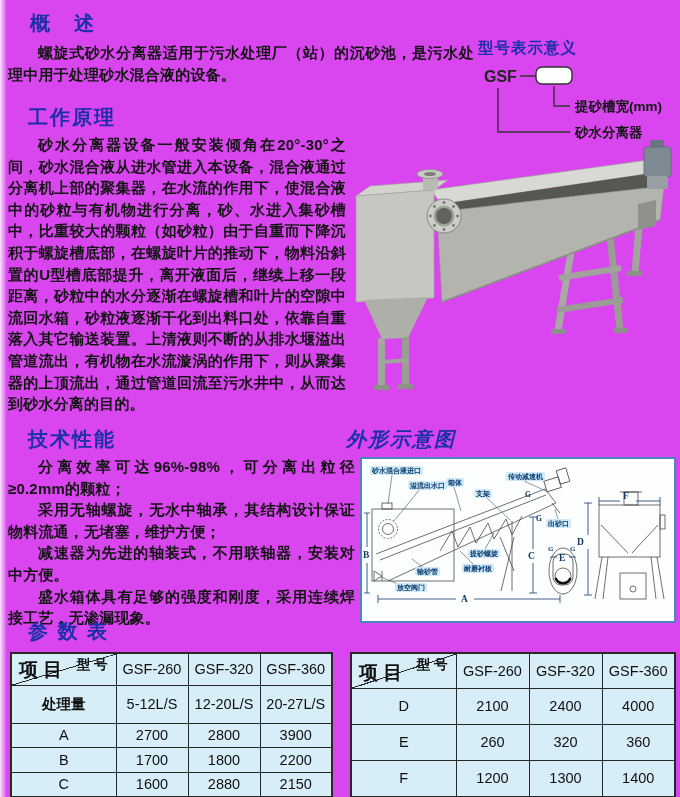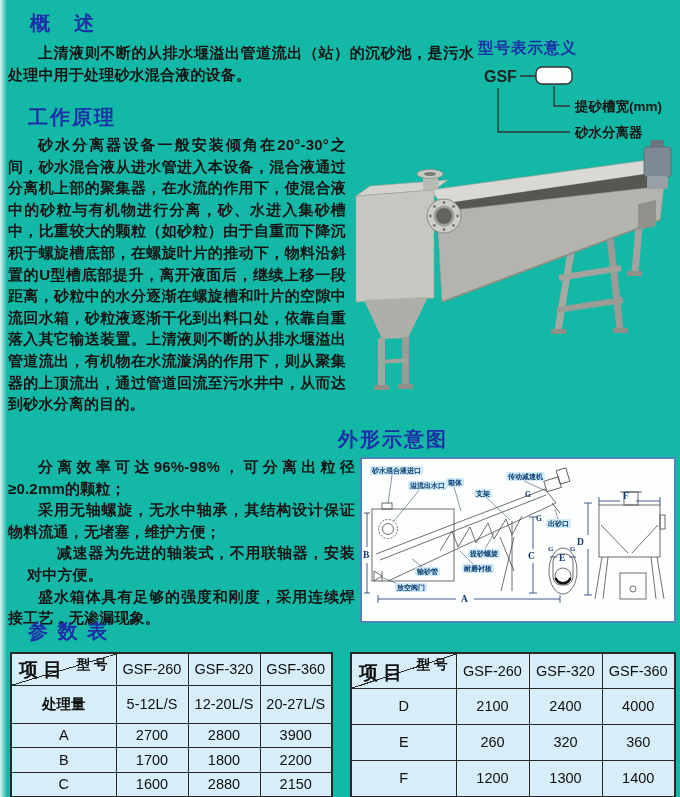--- a/index.html
+++ b/index.html
@@ -1,19 +1,19 @@
 <!DOCTYPE html>
 <html><head>
 <meta charset="utf-8">
 <style>
   * { margin:0; padding:0; box-sizing:border-box; }
   html,body { background:#e8eef2; }
   .page {
     position:relative; width:680px; height:797px; overflow:hidden;
-    background:#14b8a6;
+    background:#d946ef;
     font-family:"Liberation Sans","DejaVu Sans",sans-serif;
     color:#161616;
   }
   .page::before{
     content:""; position:absolute; left:0; top:0; width:7px; height:100%;
     background:linear-gradient(to right, rgba(255,255,255,.85), rgba(255,255,255,0));
     pointer-events:none;
   }
   h2.sec {
     position:absolute; color:#1b2fa6; font-size:20px; font-weight:800;
@@ -56,21 +56,21 @@
   }
   td.diag .corner-top { position:absolute; top:2px; right:8px; font-size:13.5px; font-weight:700;text-align:center; }
   td.diag .corner-bot { position:absolute; bottom:2px; left:7px; font-size:19px; font-weight:700; }
 </style>
 </head>
 <body>
 
 <div class="page">
 
   <h2 class="sec" style="left:30px; top:10px;">概　述</h2>
-  <p class="body-text" style="left:8px; top:42px; width:466px;">上清液则不断的从排水堰溢出管道流出（站）的沉砂池，是污水处理中用于处理砂水混合液的设备。</p>
+  <p class="body-text" style="left:8px; top:42px; width:466px;">螺旋式砂水分离器适用于污水处理厂（站）的沉砂池，是污水处理中用于处理砂水混合液的设备。</p>
 
   <div class="legend">
     <h3>型号表示意义</h3>
     <svg width="198" height="86" viewBox="0 0 198 86">
       <text x="6" y="23" font-size="16" font-weight="bold" fill="#222">GSF</text>
       <line x1="42" y1="17" x2="58" y2="17" stroke="#333" stroke-width="1.5"></line>
       <rect x="58" y="8" width="36" height="17" rx="6" fill="#fdfefe" stroke="#333" stroke-width="1.4"></rect>
       <path d="M76,27 L76,47 L92,47" fill="none" stroke="#333" stroke-width="1.4"></path>
       <path d="M20,29 L20,73 L92,73" fill="none" stroke="#333" stroke-width="1.4"></path>
       <text x="97" y="52" font-size="13.5" font-weight="bold" fill="#141414">提砂槽宽(mm)</text>
@@ -126,28 +126,29 @@
         <circle cx="106" cy="89.5" r="1.4"></circle>
       <circle cx="92.5" cy="76" r="1.4"></circle>
         <circle cx="119.5" cy="76" r="1.4"></circle>
       <circle cx="96.5" cy="66.5" r="1.4"></circle>
         <circle cx="115.5" cy="66.5" r="1.4"></circle>
       <circle cx="96.5" cy="85.5" r="1.4"></circle>
         <circle cx="115.5" cy="85.5" r="1.4"></circle>
     </g>
   </svg>
 
+  <h2 class="sec" style="left:28px; top:426px;">技术性能</h2>
   <div style="position:absolute; left:8px; top:456px; width:347px;">
     <p class="body-text" style="position:static;">分离效率可达96%-98%，可分离出粒径≥0.2mm的颗粒；</p>
     <p class="body-text" style="position:static;">采用无轴螺旋，无水中轴承，其结构设计保证物料流通，无堵塞，维护方便；</p>
-    <p class="body-text" style="position:static;margin-left:19px;">减速器为先进的轴装式，不用联轴器，安装对中方便。</p>
+    <p class="body-text" style="position:static;">减速器为先进的轴装式，不用联轴器，安装对中方便。</p>
     <p class="body-text" style="position:static;">盛水箱体具有足够的强度和刚度，采用连续焊接工艺，无渗漏现象。</p>
   </div>
 
-  <h2 class="sec" style="left:338px; top:426px;">外形示意图</h2>
+  <h2 class="sec" style="left:346px; top:426px;font-style:italic;">外形示意图</h2>
   <div class="outline-box">
     <svg class="diagram-svg" width="312" height="162" viewBox="0 0 312 162">
       <g stroke="#4a4a4a" stroke-width="0.8" fill="none">
 
         <rect x="10" y="50" width="82" height="72"></rect>
         <rect x="20" y="44" width="10" height="6"></rect>
         <circle cx="26" cy="70" r="9.5" stroke-dasharray="2,1.5"></circle>
         <circle cx="26" cy="70" r="5.5"></circle>
 
         <line x1="14" y1="95" x2="183" y2="30"></line>

